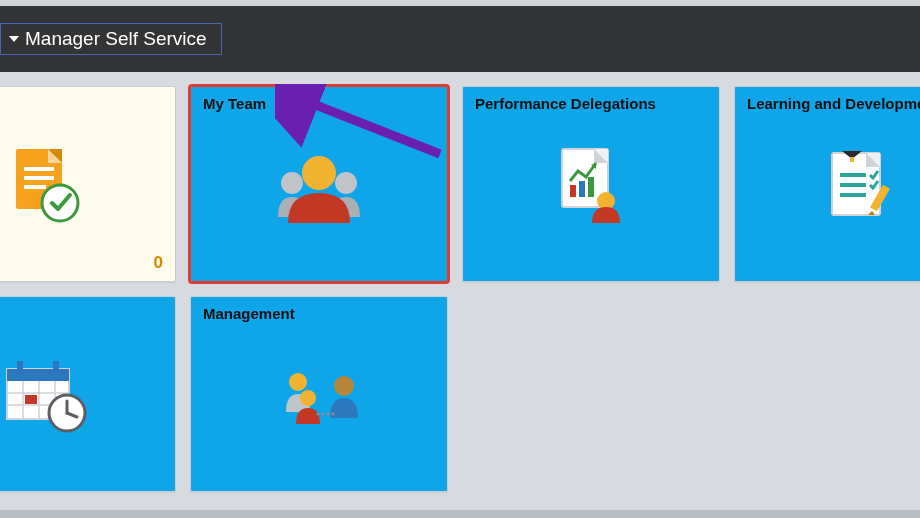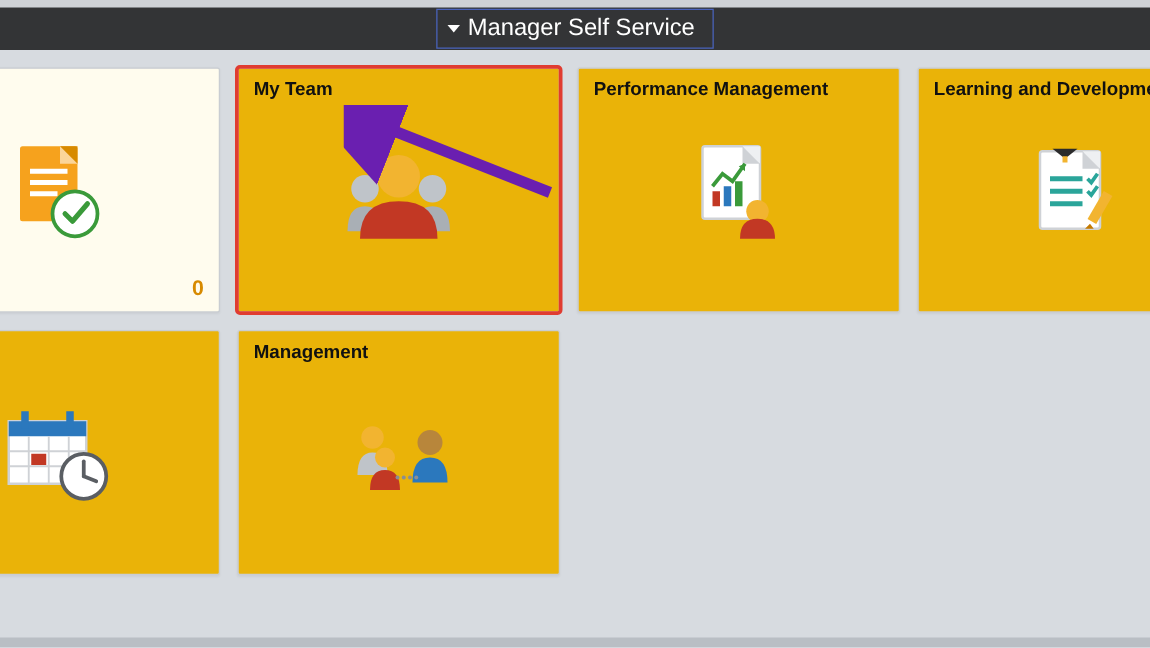--- a/index.html
+++ b/index.html
@@ -1,22 +1,22 @@
 <!DOCTYPE html>
 <html><head>
 <meta charset="utf-8">
 <style>
   html,body{margin:0;padding:0;font-family:Arial,Helvetica,sans-serif;background:#d7dbe0;}
   .page{width:920px;height:518px;overflow:hidden;position:relative;background:#d7dbe0;}
   .topbar{height:6px;background:#cfd2d6;}
-  .header{background:#333436;height:34px;display:flex;align-items:center;justify-content:center;width:920px;}
+  .header{background:#333436;height:66px;display:flex;align-items:center;width:920px;}
   .menu-btn{border:1px solid #4a63bd;color:#fff;font-size:19px;display:flex;align-items:center;gap:6px;padding:4px 14px 4px 8px;background:transparent;}
   .menu-caret{width:0;height:0;border-left:5px solid transparent;border-right:5px solid transparent;border-top:6px solid #fff;display:inline-block;}
   .tiles{padding:14px 0 0 0;display:flex;flex-wrap:wrap;gap:14px;width:1200px;margin-left:-82px;}
-  .tile{background:#eab308;width:258px;height:196px;border:1px solid #c9cdd2;border-radius:2px;box-shadow:0 1px 2px rgba(0,0,0,0.06);position:relative;display:flex;flex-direction:column;align-items:center;box-sizing:border-box;}
+  .tile{background:#0ea5e9;width:258px;height:196px;border:1px solid #c9cdd2;border-radius:2px;box-shadow:0 1px 2px rgba(0,0,0,0.06);position:relative;display:flex;flex-direction:column;align-items:center;box-sizing:border-box;}
   .tile .title{position:absolute;top:8px;left:12px;font-size:15px;font-weight:bold;color:#111;}
   .tile .icon-wrap{margin-top:44px;display:flex;align-items:center;justify-content:center;height:110px;width:100%;}
   .tile.first{background:#fffcee;}
   .highlight{outline:3px solid #e03c31;outline-offset:-1px;}
   .badge{position:absolute;bottom:8px;right:12px;font-size:17px;font-weight:bold;color:#d78a00;}
   .arrow{position:absolute;left:275px;top:84px;pointer-events:none;}
   .bottom-bar{position:absolute;left:0;right:0;bottom:0;height:8px;background:#b9bec4;}
 </style>
 </head>
 <body>
@@ -58,21 +58,21 @@
           <path d="M14 76 Q14 56 28 56 Q42 56 42 76 Z" fill="#a9afb5"></path>
           <circle cx="82" cy="42" r="11" fill="#bfc4c9"></circle>
           <path d="M68 76 Q68 56 82 56 Q96 56 96 76 Z" fill="#a9afb5"></path>
           <circle cx="55" cy="32" r="17" fill="#f2b430"></circle>
           <path d="M24 82 Q24 52 55 52 Q86 52 86 82 Z" fill="#c23824"></path>
         </svg>
       </div>
     </div>
 
     <div class="tile">
-      <span class="title">Performance Management</span>
+      <span class="title">Performance Delegations</span>
       <div class="icon-wrap">
         <svg width="90" height="90" viewBox="0 0 90 90">
           <rect x="16" y="8" width="46" height="58" rx="2" fill="#fff" stroke="#cfd2d6" stroke-width="2"></rect>
           <polygon points="48,8 62,8 62,22" fill="#eef0f2"></polygon>
           <polygon points="48,8 62,22 48,22" fill="#cfd2d6"></polygon>
           <polyline points="24,40 32,30 40,36 50,22" fill="none" stroke="#3a9a3a" stroke-width="3"></polyline>
           <polygon points="50,22 50,28 45,24" fill="#3a9a3a"></polygon>
           <rect x="24" y="44" width="6" height="12" fill="#c23824"></rect>
           <rect x="33" y="40" width="6" height="16" fill="#2b78bd"></rect>
           <rect x="42" y="36" width="6" height="20" fill="#3a9a3a"></rect>

